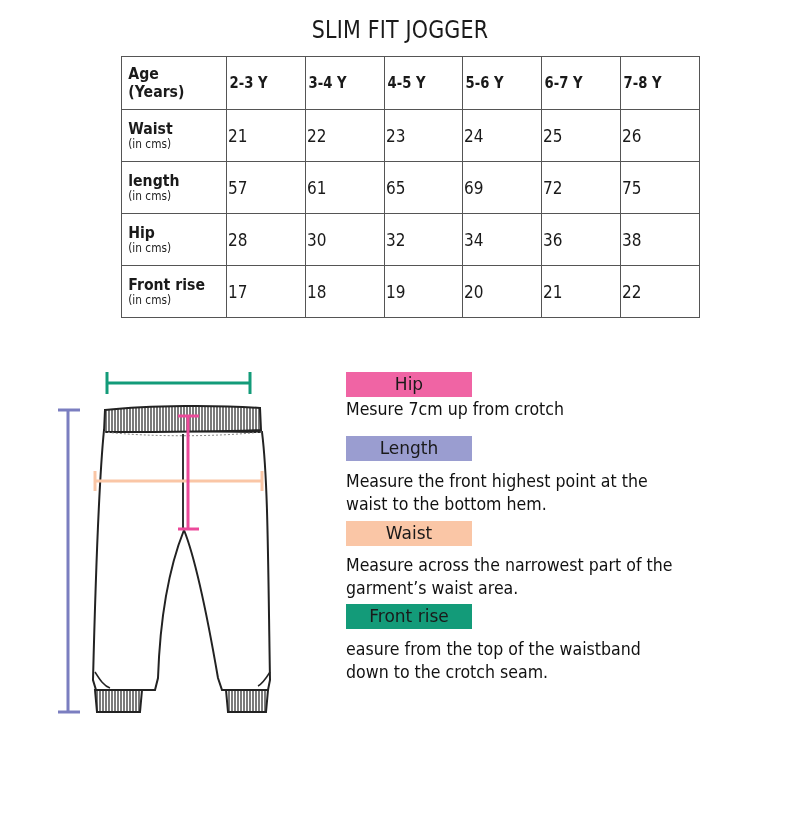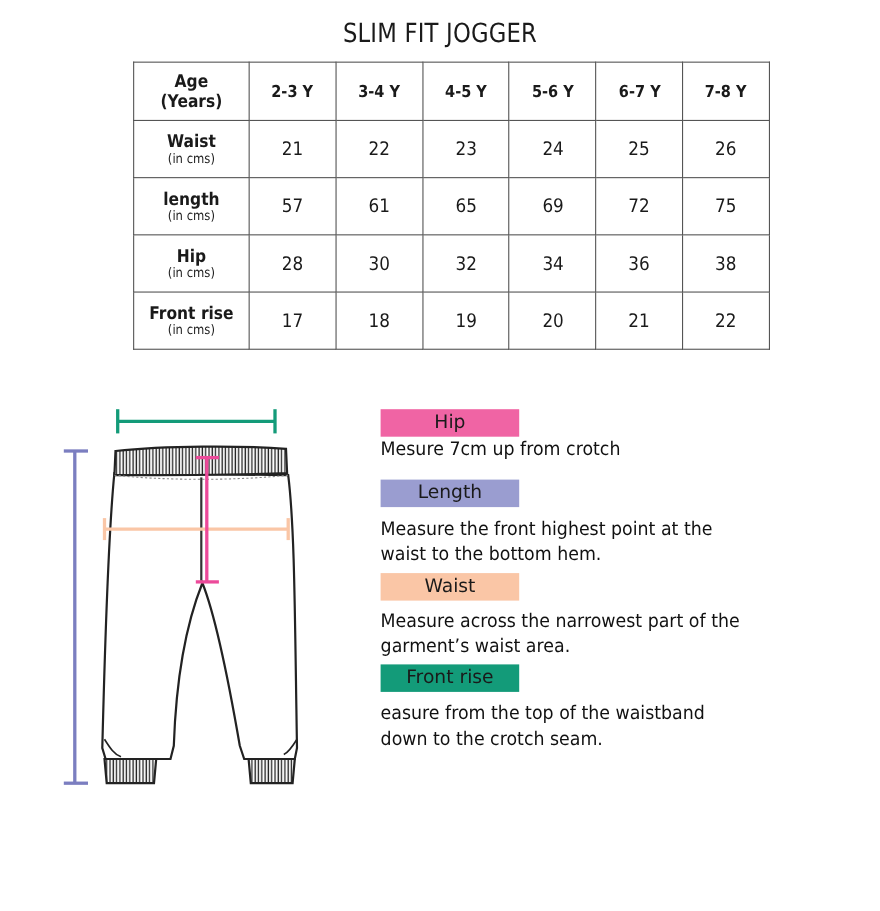--- a/index.html
+++ b/index.html
@@ -1,19 +1,19 @@
 <!DOCTYPE html>
 <html><head>
 <meta charset="utf-8">
 <style>
   html, body { margin:0; padding:0; background:#ffffff; }
   body { width:800px; height:828px; position:relative; overflow:hidden; font-family:"Liberation Sans", sans-serif; color:#1a1a1a; }
   .title { position:absolute; top:16px; left:0; width:800px; text-align:center; font-size:24px; letter-spacing:0.2px; font-family:"DejaVu Sans", sans-serif; font-weight:normal; transform:scaleX(0.86); }
   table.size { position:absolute; top:56px; left:121px; width:579px; border-collapse:collapse; }
-  table.size td, table.size th { border:1px solid #555; text-align:center; padding:0; }
+  table.size td, table.size th { border:1px solid #555; padding:0; }
   table.size tr.hrow { height:53px; }
   table.size tr.drow { height:52px; }
   .colh { font-weight:bold; font-size:15px; font-family:"DejaVu Sans", sans-serif; transform:scaleX(0.88); display:inline-block; }
   .rowh { width:104px; }
   .rowh .main { font-weight:bold; font-size:16px; font-family:"DejaVu Sans", sans-serif; display:block; line-height:18px; transform:scaleX(0.88); }
   .rowh .sub { font-size:12px; display:block; line-height:13px; color:#222; font-family:"DejaVu Sans", sans-serif; transform:scaleX(0.88); }
   .val { font-size:17px; font-family:"DejaVu Sans", sans-serif; transform:scaleX(0.9); display:inline-block; }
   .diagram { position:absolute; left:50px; top:360px; width:240px; height:370px; }
   .legend { position:absolute; left:346px; top:372px; width:360px; }
   .tag { width:126px; height:25px; text-align:center; font-size:17px; line-height:25px; font-family:"DejaVu Sans", sans-serif; color:#1a1a1a; }

